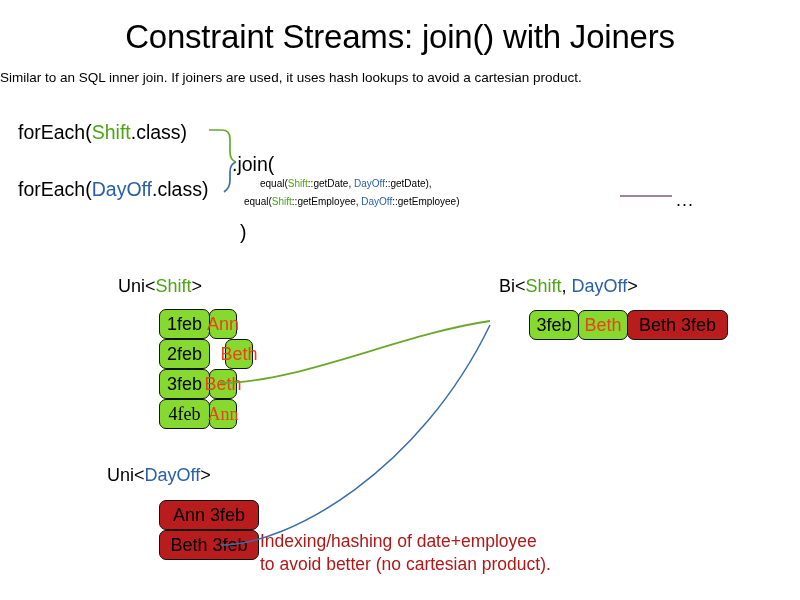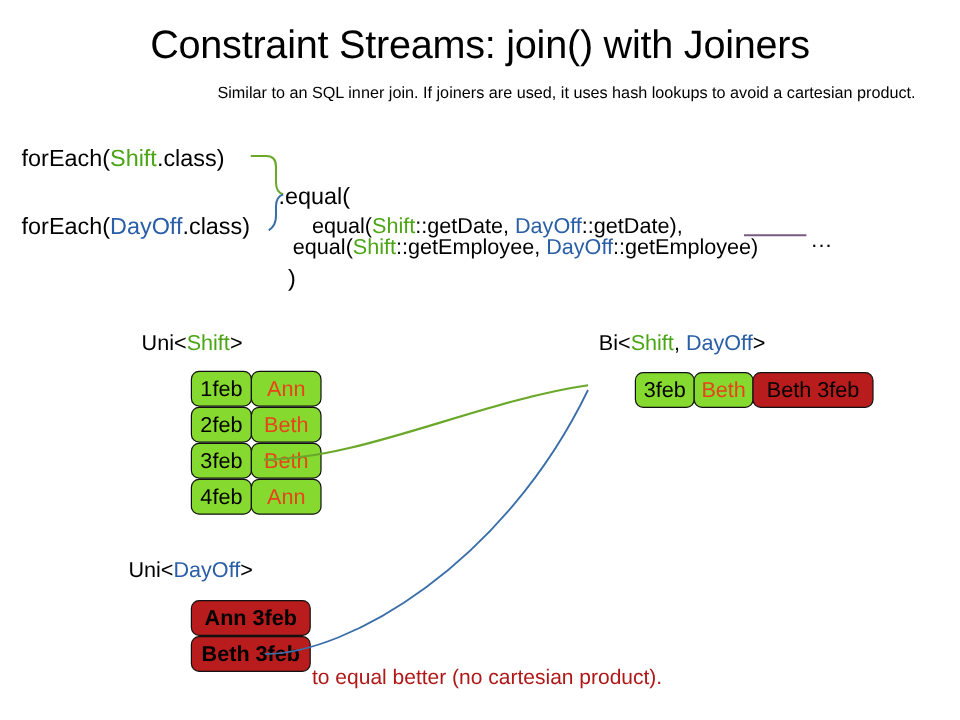--- a/index.html
+++ b/index.html
@@ -17,31 +17,31 @@
 
   
   .title {
     position: absolute; left: 0; top: 18px; width: 800px;
     text-align: center;
     font-size: 33px; font-weight: normal; letter-spacing: -0.2px;
     color: #000;
   }
   .subtitle {
     position: absolute; left: 0; top: 70px; width: 763px;
-    text-align: right;
+    text-align: left;
     font-size: 13.5px; color: #000;
   }
 
   
   .code { position: absolute; font-size: 19.5px; color: #000; white-space: pre; }
   .code-foreach-1 { left: 18px; top: 121px; }
   .code-foreach-2 { left: 18px; top: 178px; }
   .code-join     { left: 232px; top: 153px; }
   .code-close    { left: 240px; top: 221px; }
-  .code-eq { position: absolute; font-size: 18px; color: #000; white-space: pre; }
+  .code-eq { position: absolute; font-size: 10px; color: #000; white-space: pre; }
   .code-eq-1 { left: 260px; top: 178px; }
   .code-eq-2 { left: 244px; top: 196px; }
 
   .g { color: #4ba515; }   
   .b { color: #2a5fa8; }   
 
   .ellipsis {
     position: absolute; left: 676px; top: 190px;
     font-size: 18px; color: #000; letter-spacing: 1px;
   }
@@ -69,37 +69,37 @@
     height: 30px;
   }
   .cell.green { background: #86d92e; }
   .cell.blue  { background: #b91c1c; }
   .cell.t-dark   { color: #000000; }
   .cell.t-orange { color: #e8431a; }
 
   
   .uni-shift-row { left: 120px; }
   .usr-0 { top: 309px; }
-  .usr-1 { top: 339px; }
+  .usr-1 { top: 339px; gap: 16px; }
   .usr-2 { top: 369px; }
-  .usr-3 { top: 399px; }
+  .usr-3 { top: 399px; font-family: Liberation Serif, serif; }
   .uni-shift-row .c-date { width: 51px; }
-  .uni-shift-row .c-name { width: 59px; margin-left: -1px; }
+  .uni-shift-row .c-name { width: 28px; margin-left: -1px; }
 
   
   .bi-row { left: 490px; top: 310px; }
   .bi-row .c-date { width: 50px; }
   .bi-row .c-name { width: 50px; margin-left: -1px; }
   .bi-row .c-pair { width: 101px; margin-left: -1px; }
 
   
   .uni-dayoff-row { left: 120px; }
   .udr-0 { top: 500px; }
   .udr-1 { top: 530px; }
-  .uni-dayoff-row .c-pair { width: 100px; font-weight: bold; }
+  .uni-dayoff-row .c-pair { width: 100px; }
 
   
   .annotation {
     position: absolute; left: 260px; top: 530px;
     font-size: 17.5px; color: #b01818; line-height: 23px;
     white-space: pre;
   }
 
   
   .overlay {
@@ -113,21 +113,21 @@
 
 <div class="slide">
 
   <div class="title">Constraint Streams: join() with Joiners</div>
   <div class="subtitle">Similar to an SQL inner join. If joiners are used, it uses hash lookups to avoid a cartesian product.</div>
 
   <div class="code code-foreach-2"><span>forEach(</span><span class="b">DayOff</span><span>.class)</span></div>
 
   <div class="code code-foreach-1"><span>forEach(</span><span class="g">Shift</span><span>.class)</span></div>
 
-  <div class="code code-join">.equal(</div>
+  <div class="code code-join">.join(</div>
   <div class="code code-close">)</div>
 
   <div class="code-eq code-eq-1"><span>equal(</span><span class="g">Shift</span><span>::getDate, </span><span class="b">DayOff</span><span>::getDate),</span></div>
 
   <div class="code-eq code-eq-2"><span>equal(</span><span class="g">Shift</span><span>::getEmployee, </span><span class="b">DayOff</span><span>::getEmployee)</span></div>
 
   <div class="ellipsis">...</div>
 
   <div class="grp-label lbl-uni-shift"><span>Uni&lt;</span><span class="g">Shift</span><span>&gt;</span></div>
 
@@ -158,21 +158,21 @@
     <div class="cell blue t-dark c-pair">Beth 3feb</div>
   </div>
 
   <div class="tuple uni-dayoff-row udr-0">
     <div class="cell blue t-dark c-pair">Ann 3feb</div>
   </div>
   <div class="tuple uni-dayoff-row udr-1">
     <div class="cell blue t-dark c-pair">Beth 3feb</div>
   </div>
 
-  <div class="annotation"><br><span>to equal better (no cartesian product).</span></div>
+  <div class="annotation"><span>Indexing/hashing of date+employee</span><br><span>to avoid better (no cartesian product).</span></div>
 
   <svg class="overlay" viewBox="0 0 800 600">
 
     <path d="M 209 130 L 222 130 Q 230 130 230 139 L 230 152 Q 230 160 236 162" fill="none" stroke="#6aa82a" stroke-width="1.7"></path>
 
     <path d="M 224 192 Q 230 188 230 180 L 230 172 Q 230 164 236 162" fill="none" stroke="#3a6ea8" stroke-width="1.7"></path>
 
     <path d="M 220 383 C 300 383 400 334 490 321" fill="none" stroke="#6aa82a" stroke-width="1.8"></path>
 
     <path d="M 221 545 C 290 545 420 470 490 325" fill="none" stroke="#3a6ea8" stroke-width="1.5"></path>

